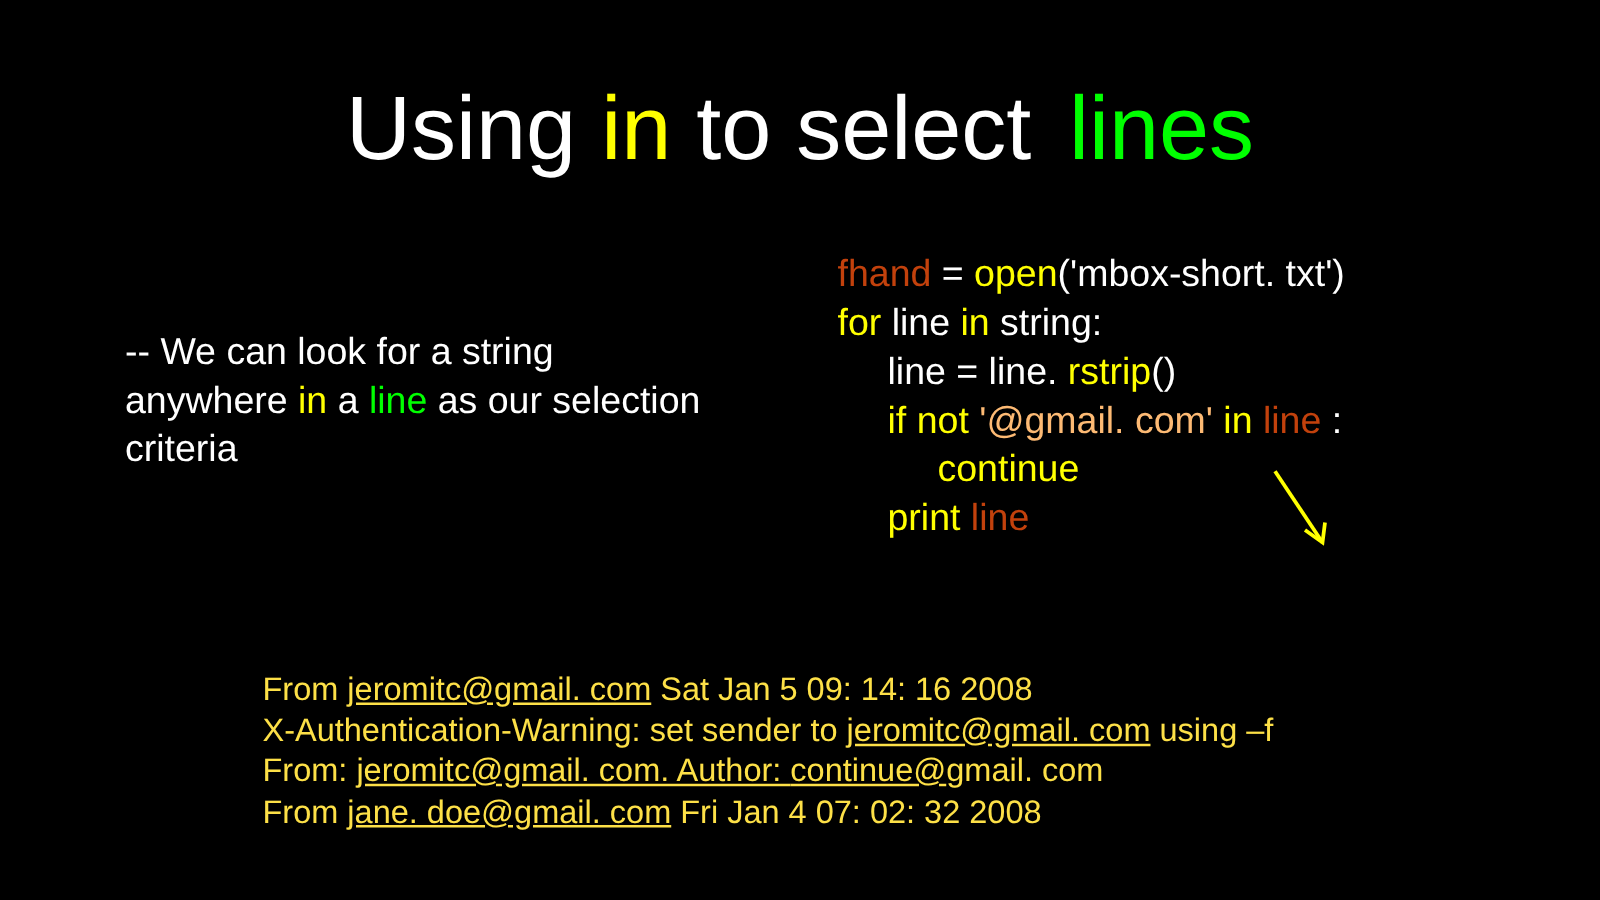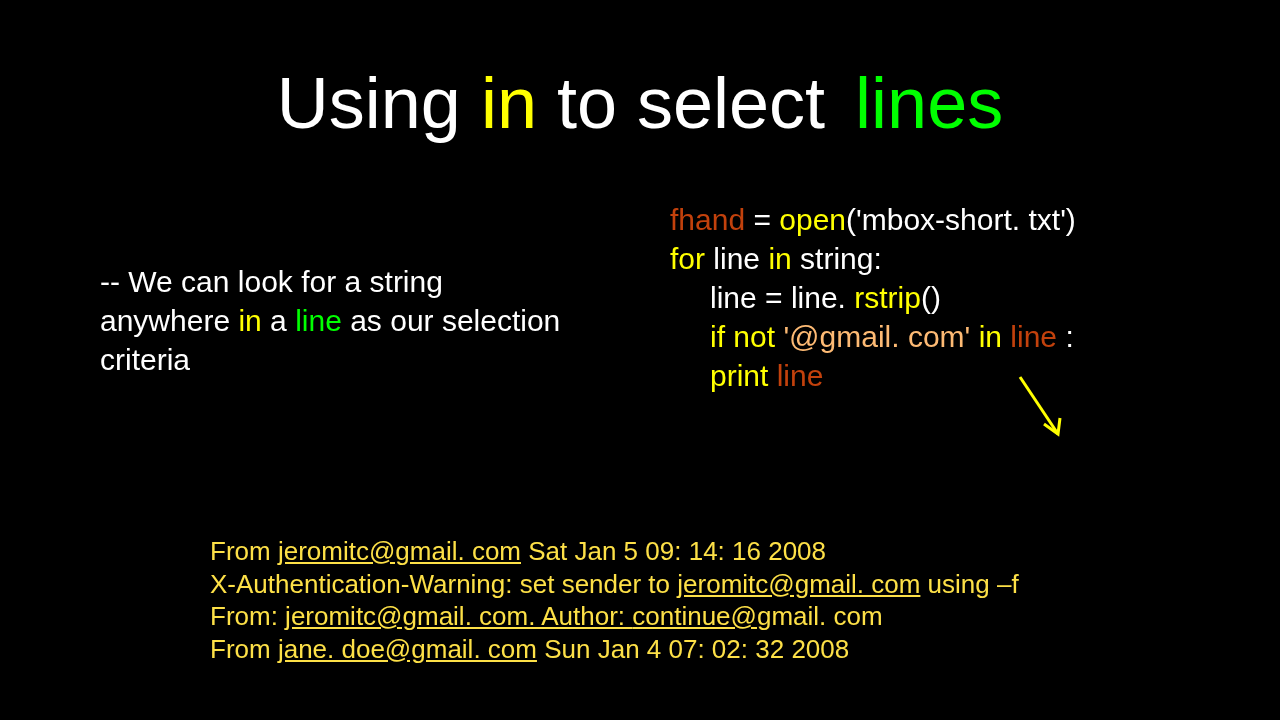--- a/index.html
+++ b/index.html
@@ -93,37 +93,40 @@
     <div>
       <span class="y">for</span><span class="w"> line </span><span class="y">in</span><span class="w"> string:</span>
     </div>
     <div>
       <span class="indent1"></span><span class="w">line = line. </span><span class="y">rstrip</span><span class="w">()</span>
     </div>
     <div>
       <span class="indent1"></span><span class="y">if not </span><span class="c">'@gmail. com'</span><span class="y"> in </span><span class="g">line</span><span class="w"> :</span>
     </div>
     <div>
+      <span class="indent2"></span><span class="y">continue</span>
+    </div>
+    <div>
       <span class="indent1"></span><span class="y">print</span><span class="g"> line</span>
     </div>
   </div>
 
   <svg class="arrow" viewBox="0 0 60 70">
     <line x1="10" y1="5" x2="48" y2="62" stroke="#ffff00" stroke-width="3"></line>
     <polyline points="34,52 48,62 50,46" fill="none" stroke="#ffff00" stroke-width="3"></polyline>
   </svg>
 
   <div class="output">
     <div>
       <span>From </span><span class="u">jeromitc@gmail. com</span><span> Sat Jan  5 09: 14: 16 2008</span>
     </div>
     <div>
       <span>X-Authentication-Warning: set sender to </span><span class="u">jeromitc@gmail. com</span><span> using –f</span>
     </div>
     <div>
       <span>From: </span><span class="u">jeromitc@gmail. com. Author: </span><span class="u">continue@</span><span>gmail. com</span>
     </div>
     <div>
-      <span>From </span><span class="u">jane. doe@gmail. com</span><span> Sun Jan  4 07: 02: 32 2008</span>
+      <span>From </span><span class="u">jane. doe@gmail. com</span><span> Fri Jan  4 07: 02: 32 2008</span>
     </div>
   </div>
 
 </div>
 
 </body></html>

